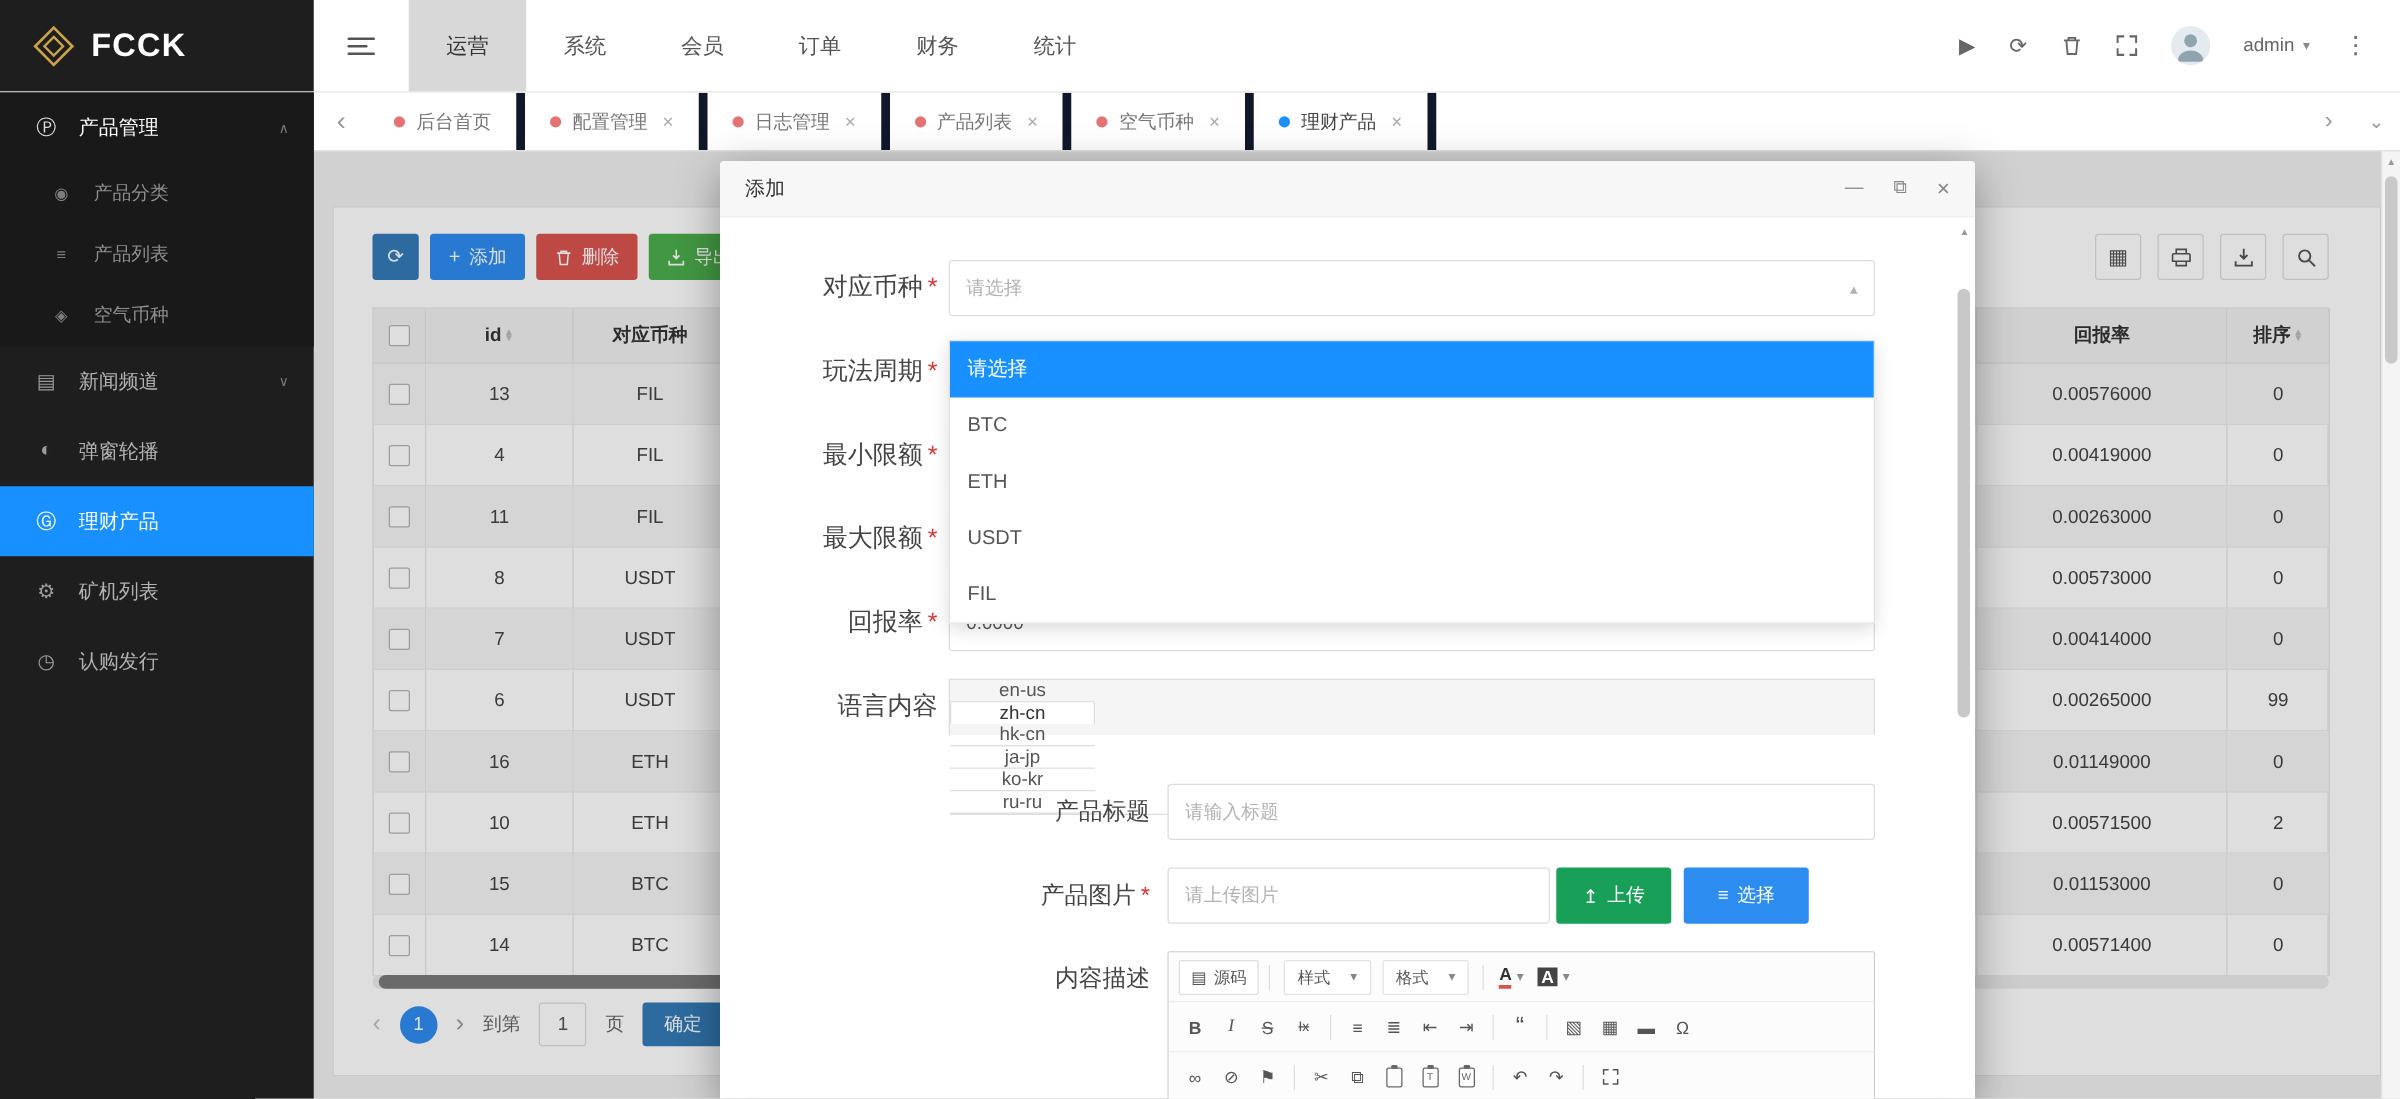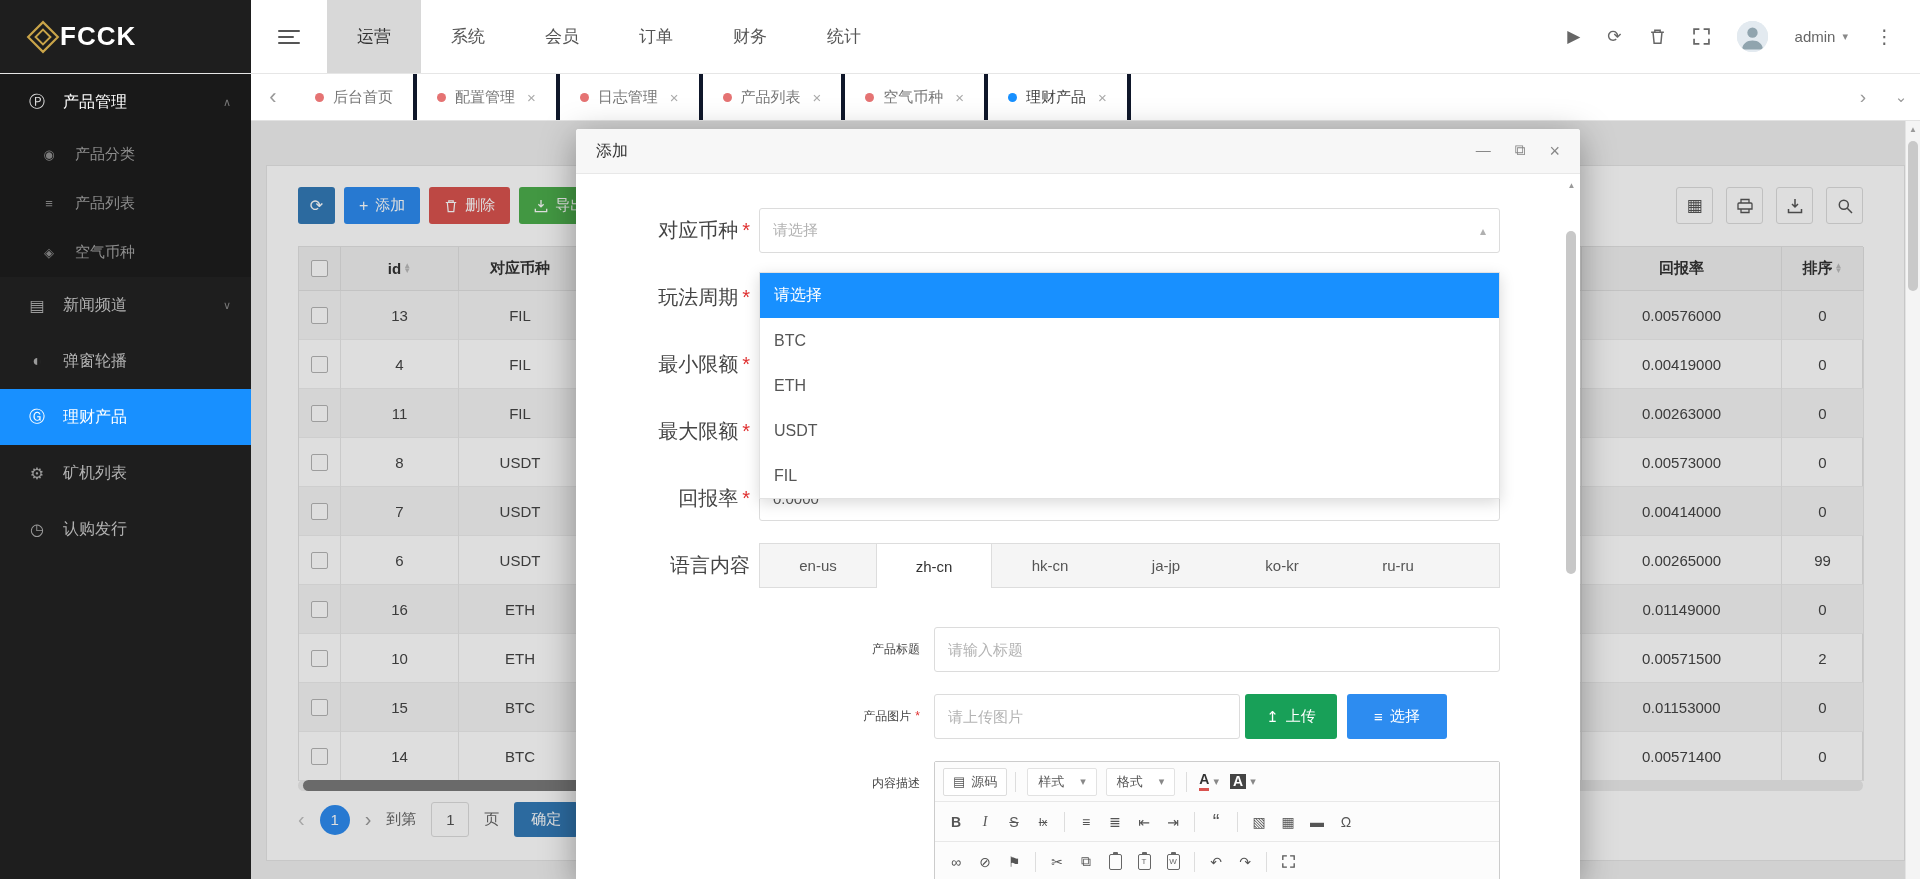--- a/index.html
+++ b/index.html
@@ -1,42 +1,42 @@
 <!DOCTYPE html>
 <html><head>
 <meta charset="utf-8">
 <style>
   * { margin:0; padding:0; box-sizing:border-box; }
   html,body { width:1920px; height:879px; overflow:hidden; }
   body { position:relative; background:#efefef; font-family:"Liberation Sans","DejaVu Sans",sans-serif; }
 
   
   .navbar { position:absolute; top:0; left:0; right:0; height:74px; background:#fff; border-bottom:1px solid #e6e6e6; display:flex; align-items:stretch; z-index:30; }
-  .brand { width:251px; background:#1e1e1e; display:flex; align-items:center; padding-left:26px; flex:none; }
+  .brand { width:251px; background:#1e1e1e; display:flex; align-items:center; gap:13px; padding-left:26px; flex:none; }
   .brand-name { color:#fff; font-size:26px; font-weight:bold; letter-spacing:1px; }
   .hamburger { width:76px; display:flex; align-items:center; justify-content:center; cursor:pointer; }
   .hamburger .bars { width:22px; }
   .hamburger .bars i { display:block; height:2px; background:#555; margin:4px 0; border-radius:1px; }
   .hamburger .bars i:nth-child(2){ width:16px; }
   .nav-items { display:flex; align-items:stretch; }
   .nav-item { padding:0 30px; display:flex; align-items:center; font-size:17px; color:#555; cursor:pointer; }
   .nav-item.active { background:#d8d8d8; color:#333; }
   .nav-right { margin-left:auto; display:flex; align-items:center; gap:27px; padding-right:26px; color:#666; }
   .nav-ic { font-size:17px; color:#666; cursor:pointer; line-height:1; }
   .nav-ic svg { width:17px; height:17px; display:block; }
   .avatar { width:31px; height:31px; border-radius:50%; background:#dfe7ec; overflow:hidden; cursor:pointer; }
   .avatar svg { width:100%; height:100%; }
   .admin-wrap { display:flex; align-items:center; gap:7px; font-size:15px; color:#666; cursor:pointer; }
   .caret-sm { font-size:11px; color:#888; }
 
   
   .tabbar { position:absolute; top:74px; left:251px; right:0; height:47px; background:#fff; border-bottom:1px solid #e2e2e2; display:flex; align-items:stretch; z-index:25; }
   .tab-arrow { width:44px; display:flex; align-items:center; justify-content:center; color:#999; font-size:22px; cursor:pointer; }
   .tabs { display:flex; align-items:stretch; flex:1; overflow:hidden; }
-  .tab { display:flex; align-items:center; gap:9px; padding:0 20px; border-right:4px solid #0f172a; font-size:15px; color:#777; cursor:pointer; white-space:nowrap; }
+  .tab { display:flex; align-items:center; gap:9px; padding:0 20px; border-right:7px solid #0f172a; font-size:15px; color:#777; cursor:pointer; white-space:nowrap; }
   .tab-dot { width:9px; height:9px; border-radius:50%; background:#e57373; flex:none; }
   .tab.active { color:#444; }
   .tab.active .tab-dot { background:#1890ff; }
   .tab-close { color:#aaa; font-size:15px; margin-left:3px; cursor:pointer; }
   .tab-controls { display:flex; align-items:stretch; margin-left:auto; }
   .tab-ctrl { width:38px; display:flex; align-items:center; justify-content:center; color:#999; font-size:19px; cursor:pointer; }
 
   
   .sidebar { position:absolute; top:74px; left:0; width:251px; bottom:0; background:#1e1e1e; z-index:30; }
   .side-item { height:56px; display:flex; align-items:center; gap:15px; padding:0 20px 0 26px; color:#b2b2b2; font-size:16px; cursor:pointer; }
@@ -106,28 +106,28 @@
   .fctrl { margin-left:9px; width:741px; height:45px; border:1px solid #dcdcdc; border-radius:3px; display:flex; align-items:center; padding:0 13px; font-size:15px; color:#555; background:#fff; }
   .placeholder { color:#b3b3b3; }
   .sel-caret { margin-left:auto; color:#b0b0b0; font-size:12px; }
   input.fctrl { display:block; line-height:43px;padding-left:13px; }
   input.fctrl::placeholder { color:#b3b3b3; }
 
   .select-dropdown { position:absolute; left:183px; top:98px; width:741px; background:#fff; border:1px solid #e2e2e2; box-shadow:0 4px 14px rgba(0,0,0,0.15); z-index:10; }
   .opt { height:45px; display:flex; align-items:center; padding:0 14px; font-size:16px; color:#555; cursor:pointer; }
   .opt.selected { background:#1890ff; color:#fff; }
 
-  .lang-tabs { margin-left:9px; width:741px; height:45px; display:flex; background:#f5f5f5; border:1px solid #ddd; border-bottom:none; }
+  .lang-tabs { margin-left:9px; width:741px; height:45px; display:flex; background:#f5f5f5; border:1px solid #ddd; border-bottom:none;flex-direction:column; }
   .lang-tab { width:116px; flex:none; display:flex; align-items:center; justify-content:center; font-size:15px; color:#555; border-bottom:1px solid #ddd; cursor:pointer; }
   .lang-tab.active { background:#fff; border-bottom:none; border-left:1px solid #ddd; border-right:1px solid #ddd; color:#333; }
   .lang-filler { flex:1; border-bottom:1px solid #ddd; }
 
   .lang-panel { padding-top:17px; }
   .lrow { display:flex; margin-bottom:22px; }
-  .llabel { width:344px; flex:none; text-align:right; font-size:12px; color:#444; line-height:45px; }
+  .llabel { width:344px; flex:none; text-align:right; font-size:19px; color:#444; line-height:45px; }
   .lctrl { margin-left:14px; }
   .in-title { width:566px; }
   .in-img { width:306px; }
   .btn-upload { margin-left:5px; width:92px; height:45px; background:#18a058; color:#fff; border:none; border-radius:3px; font-size:15px; display:inline-flex; align-items:center; justify-content:center; gap:7px; cursor:pointer; }
   .btn-choose { margin-left:10px; width:100px; height:45px; background:#2d8cf0; color:#fff; border:none; border-radius:3px; font-size:15px; display:inline-flex; align-items:center; justify-content:center; gap:7px; cursor:pointer; }
 
   .editor { margin-left:14px; width:566px; border:1px solid #ccc; border-radius:2px; background:#fff; }
   .ed-row { display:flex; align-items:center; height:40px; border-bottom:1px solid #e8e8e8; padding:0 8px; gap:3px; background:#fcfcfc; }
   .ed-btn { min-width:26px; height:26px; display:flex; align-items:center; justify-content:center; color:#555; font-size:14px; border-radius:2px; cursor:pointer; }
   .ed-sep { width:1px; height:20px; background:#ddd; margin:0 5px; }

